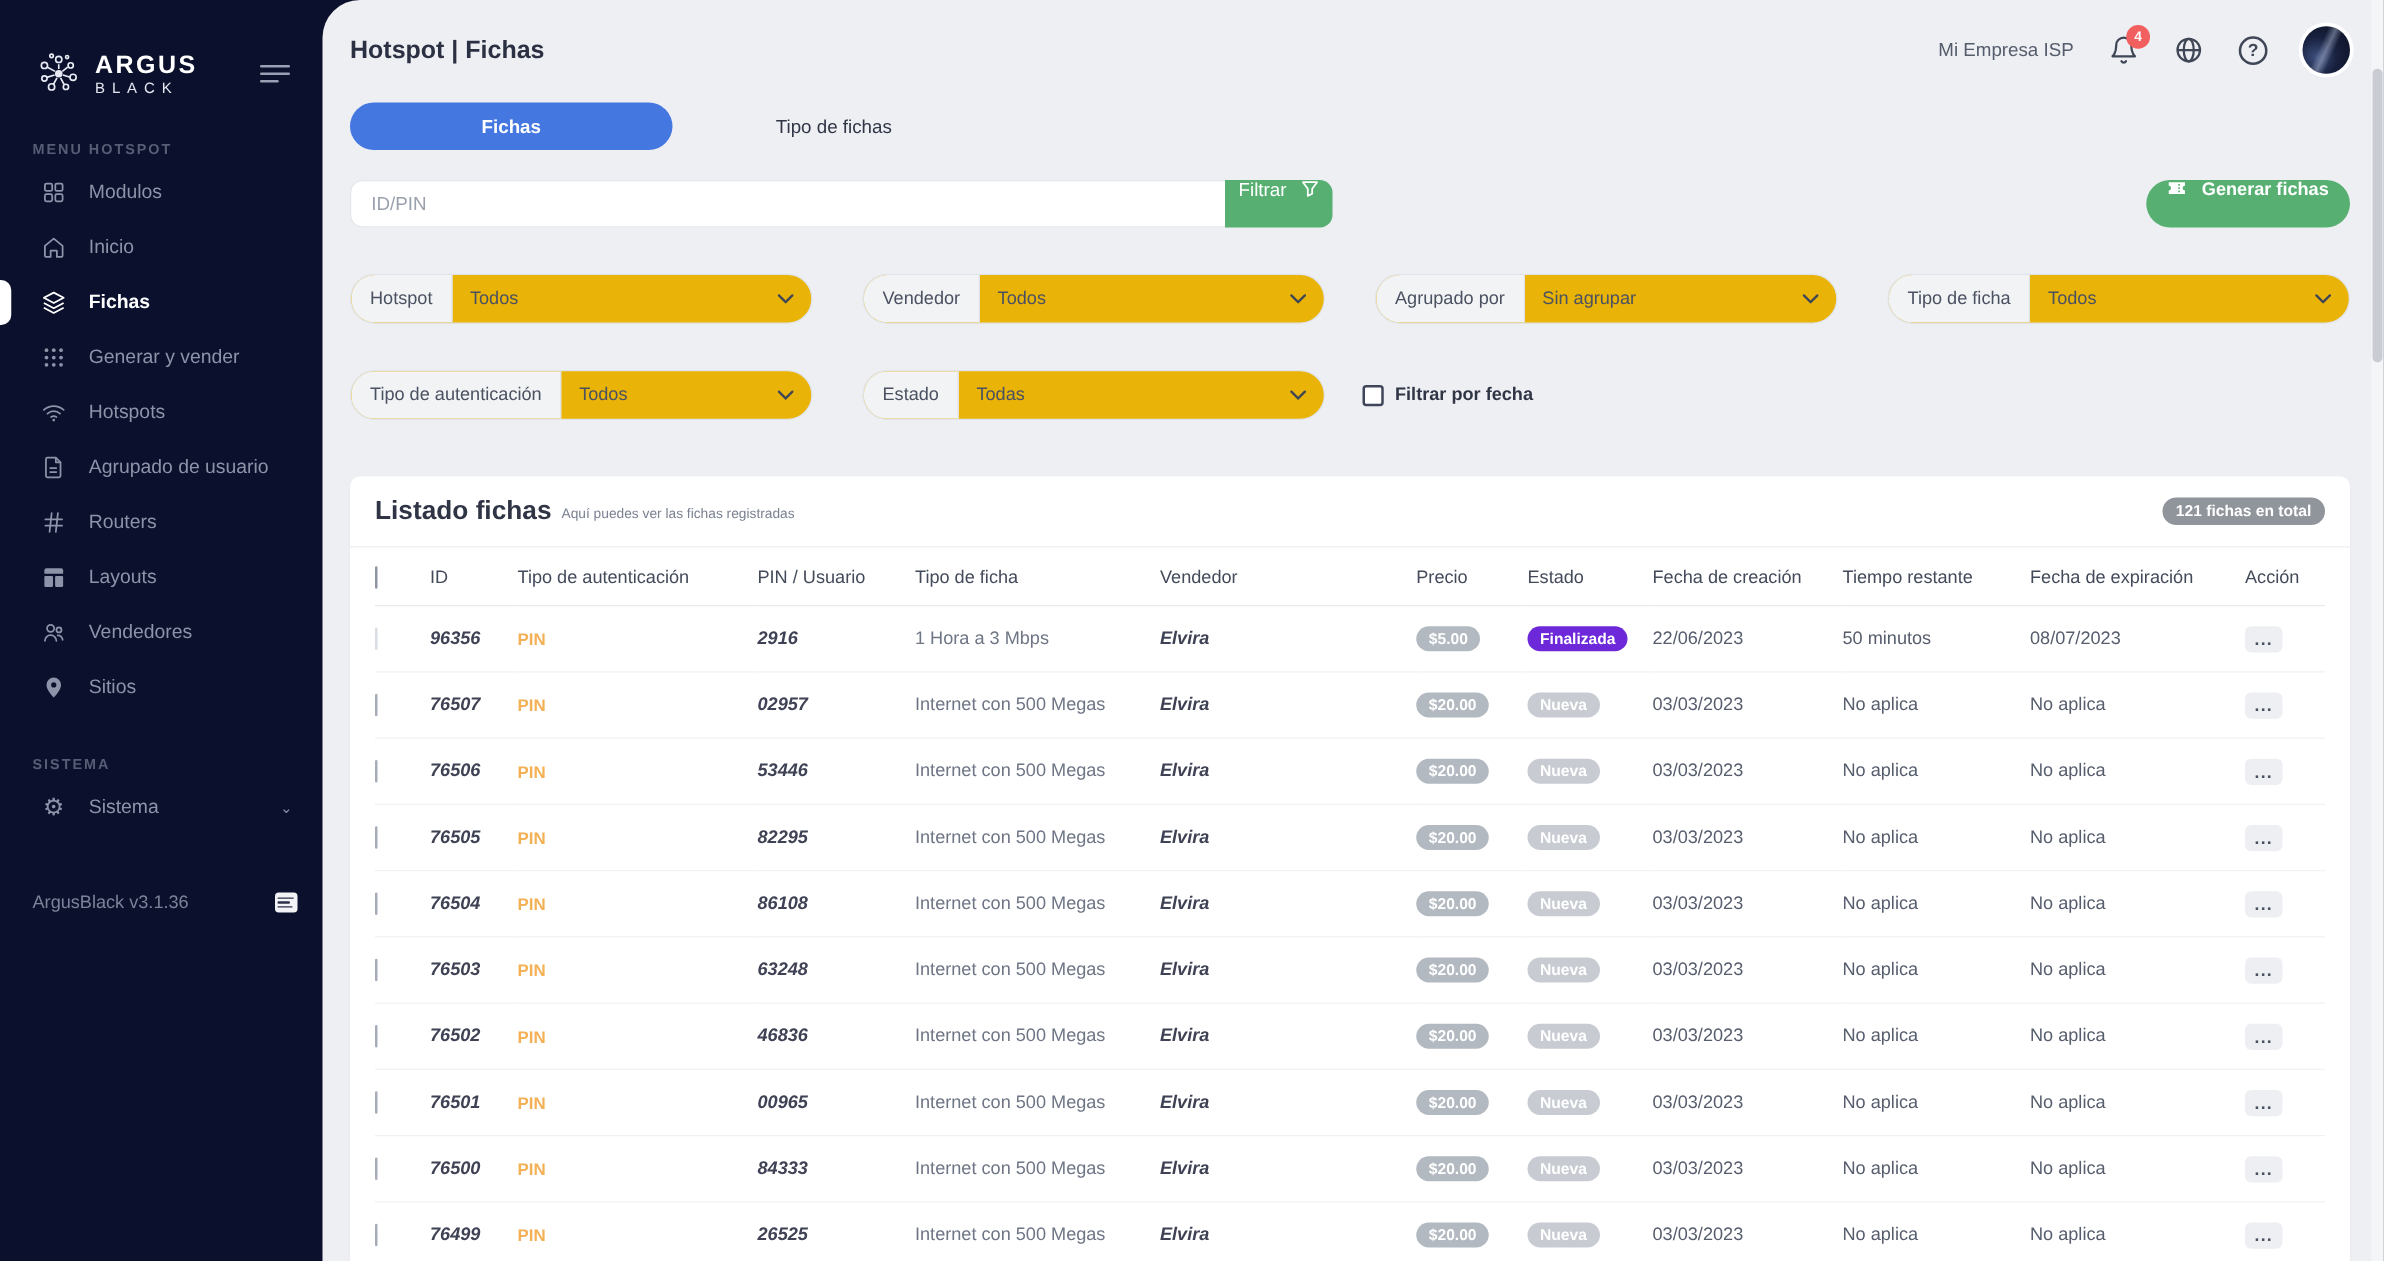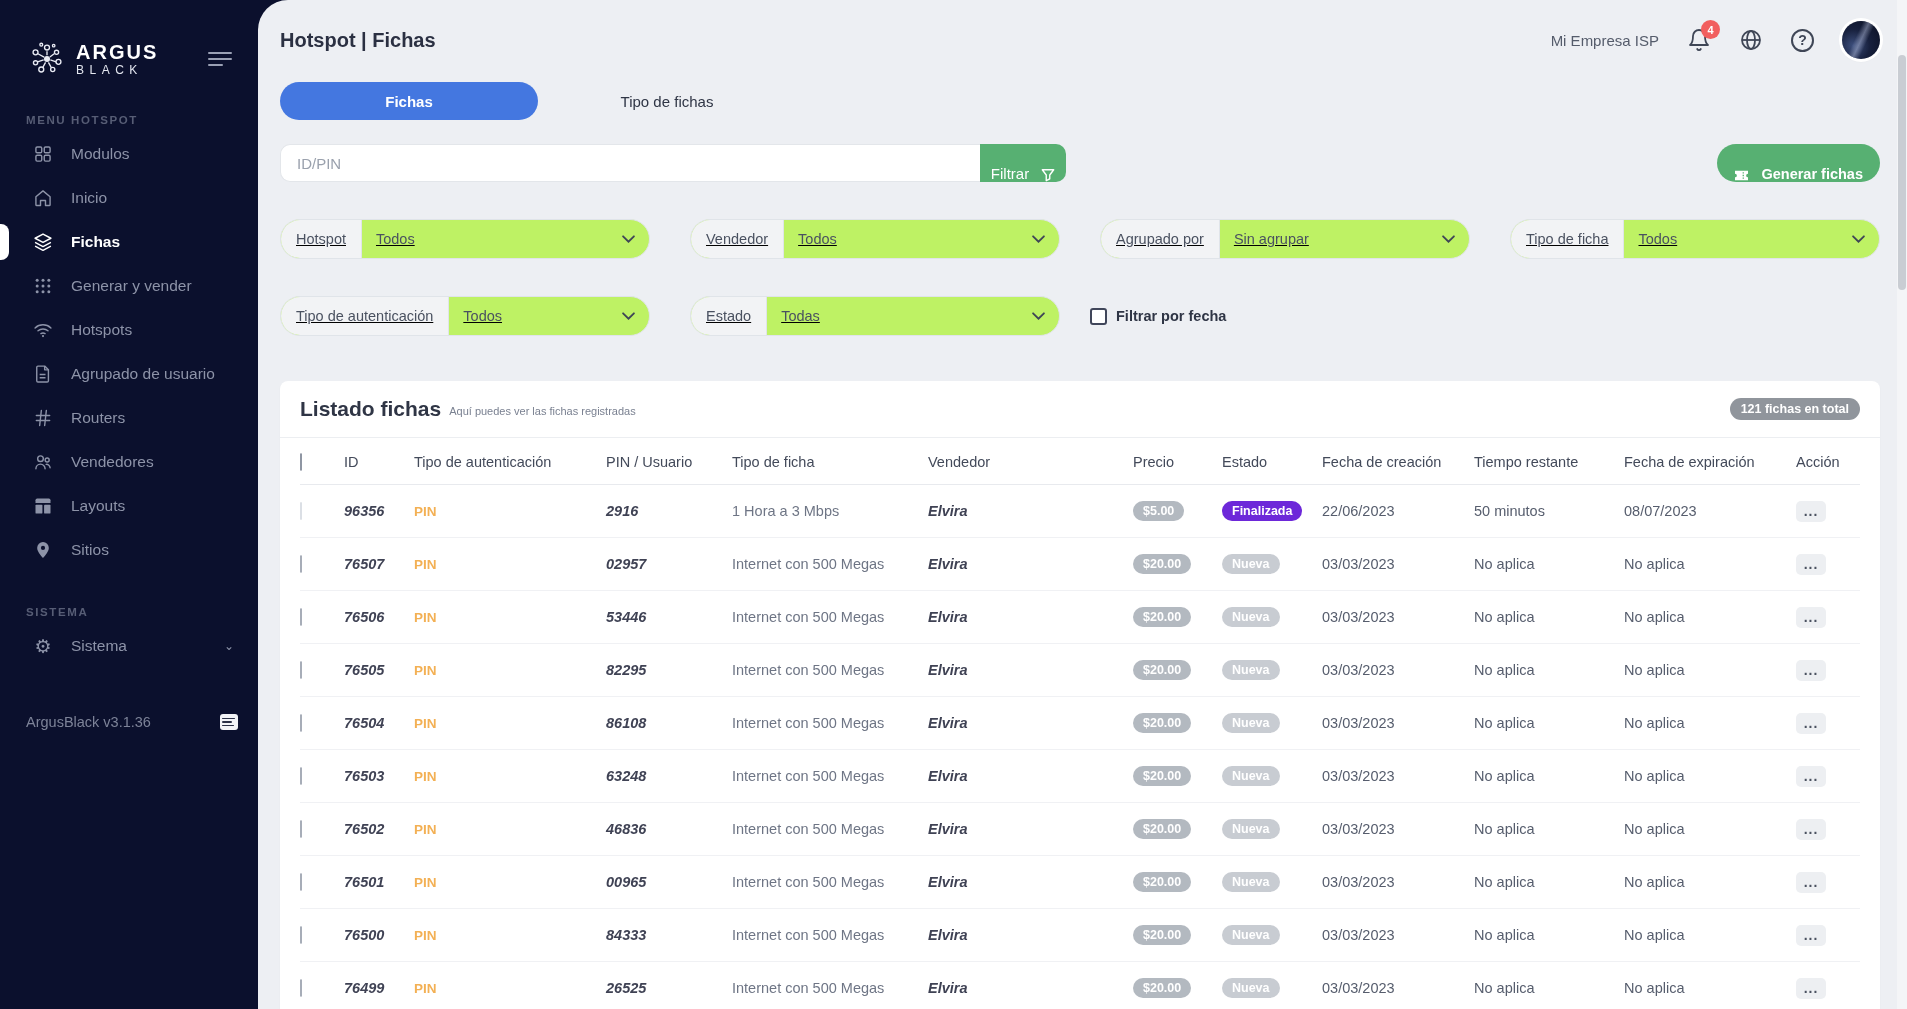--- a/index.html
+++ b/index.html
@@ -47,27 +47,27 @@
   
   .tabs { display:flex; margin-top:2px; }
   .tab { width:258px; height:38px; display:flex; align-items:center; justify-content:center; font-size:15px; cursor:pointer; border-radius:20px; color:#2f3545; }
   .tab.active { background:#4477e0; color:#fff; font-weight:bold; }
 
   
   .search-row { display:flex; align-items:center; margin-top:24px; }
   .search-group { display:flex; width:786px; }
   .search-input { flex:1; height:38px; background:#fff; border:1px solid #e3e6ea; border-right:none; border-radius:10px 0 0 10px; padding:0 16px; font-size:15px; color:#3f4656; outline:none; font-family:inherit; }
   .search-input::placeholder { color:#9aa1ad; }
-  .btn-green { background:#57b072; color:#fff; border:none; cursor:pointer; font-family:inherit; display:flex; align-items:flex-end; justify-content:center; gap:12px; }
+  .btn-green { background:#57b072; color:#fff; border:none; cursor:pointer; font-family:inherit; display:flex; align-items:flex-start; justify-content:center; gap:12px; }
   .btn-filter { width:86px; height:38px; border-radius:0 10px 10px 0; font-size:15px; }
   .btn-generate { margin-left:auto; height:38px; padding:0 17px; border-radius:19px; font-size:14.5px; font-weight:bold; }
 
   
   .filters-row { display:flex; margin-top:37px; align-items:center; }
-  .combo { display:flex; width:370px; height:40px; background:#bef264; border:1px solid #e0e4e9; border-radius:20px; overflow:hidden; cursor:pointer; margin-right:40px;text-decoration:underline; }
+  .combo { display:flex; width:370px; height:40px; background:#eab308; border:1px solid #e0e4e9; border-radius:20px; overflow:hidden; cursor:pointer; margin-right:40px; }
   .combo-label { background:#f2f3f5; border-right:1px solid #e0e4e9; display:flex; align-items:center; padding:0 15px; font-size:14.5px; color:#4a5160; white-space:nowrap; }
   .combo-value { flex:1; display:flex; align-items:center; padding:0 14px; font-size:14.5px; color:#4a5160; }
   .combo-value .chevron { margin-left:auto; color:#3f4656; }
   .combo:last-child { margin-right:0; }
   .check-group { display:flex; align-items:center; margin-left:-10px; cursor:pointer; }
   .checkbox { width:17px; height:17px; border:2px solid #40465a; border-radius:3px; background:#fff; }
   .check-group label { margin-left:9px; font-size:14.5px; font-weight:bold; color:#2f3545; cursor:pointer; }
 
   
   .card { margin-top:45px; background:#fff; border-radius:8px; padding:0 20px; height:640px; box-shadow:0 1px 2px rgba(20,30,60,.04); }
@@ -199,38 +199,38 @@
           <div class="side-item">
             <span class="ic">
               <svg viewBox="0 0 24 24" width="20" height="20" fill="none" stroke="currentColor" stroke-width="1.7" stroke-linecap="round">
                 <path d="M4 9h16M4 15h16M10 3 8 21M16 3l-2 18"></path>
               </svg>
             </span>
             <span>Routers</span>
           </div>
           <div class="side-item">
             <span class="ic">
+              <svg viewBox="0 0 24 24" width="20" height="20" fill="currentColor">
+                <path d="M3 5a2 2 0 0 1 2-2h14a2 2 0 0 1 2 2v3.5H3z"></path>
+                <rect x="3" y="10.5" width="8.3" height="10.5" rx="1"></rect>
+                <rect x="13.3" y="10.5" width="7.7" height="10.5" rx="1"></rect>
+              </svg>
+            </span>
+            <span>Layouts</span>
+          </div>
+          <div class="side-item">
+            <span class="ic">
               <svg viewBox="0 0 24 24" width="20" height="20" fill="none" stroke="currentColor" stroke-width="1.7" stroke-linecap="round">
                 <circle cx="9" cy="8" r="3.4"></circle>
                 <path d="M3.5 20a5.5 5.5 0 0 1 11 0"></path>
                 <circle cx="17" cy="9.5" r="2.4"></circle>
                 <path d="M15.8 14.8a4.4 4.4 0 0 1 4.7 4.2"></path>
               </svg>
             </span>
             <span>Vendedores</span>
-          </div>
-          <div class="side-item">
-            <span class="ic">
-              <svg viewBox="0 0 24 24" width="20" height="20" fill="currentColor">
-                <path d="M3 5a2 2 0 0 1 2-2h14a2 2 0 0 1 2 2v3.5H3z"></path>
-                <rect x="3" y="10.5" width="8.3" height="10.5" rx="1"></rect>
-                <rect x="13.3" y="10.5" width="7.7" height="10.5" rx="1"></rect>
-              </svg>
-            </span>
-            <span>Layouts</span>
           </div>
           <div class="side-item">
             <span class="ic">
               <svg viewBox="0 0 24 24" width="20" height="20" fill="currentColor">
                 <path fill-rule="evenodd" d="M12 2.5a7 7 0 0 1 7 7c0 5-7 12-7 12s-7-7-7-12a7 7 0 0 1 7-7zm0 9.5a2.5 2.5 0 1 0 0-5 2.5 2.5 0 0 0 0 5z"></path>
               </svg>
             </span>
             <span>Sitios</span>
           </div>
         </div>

